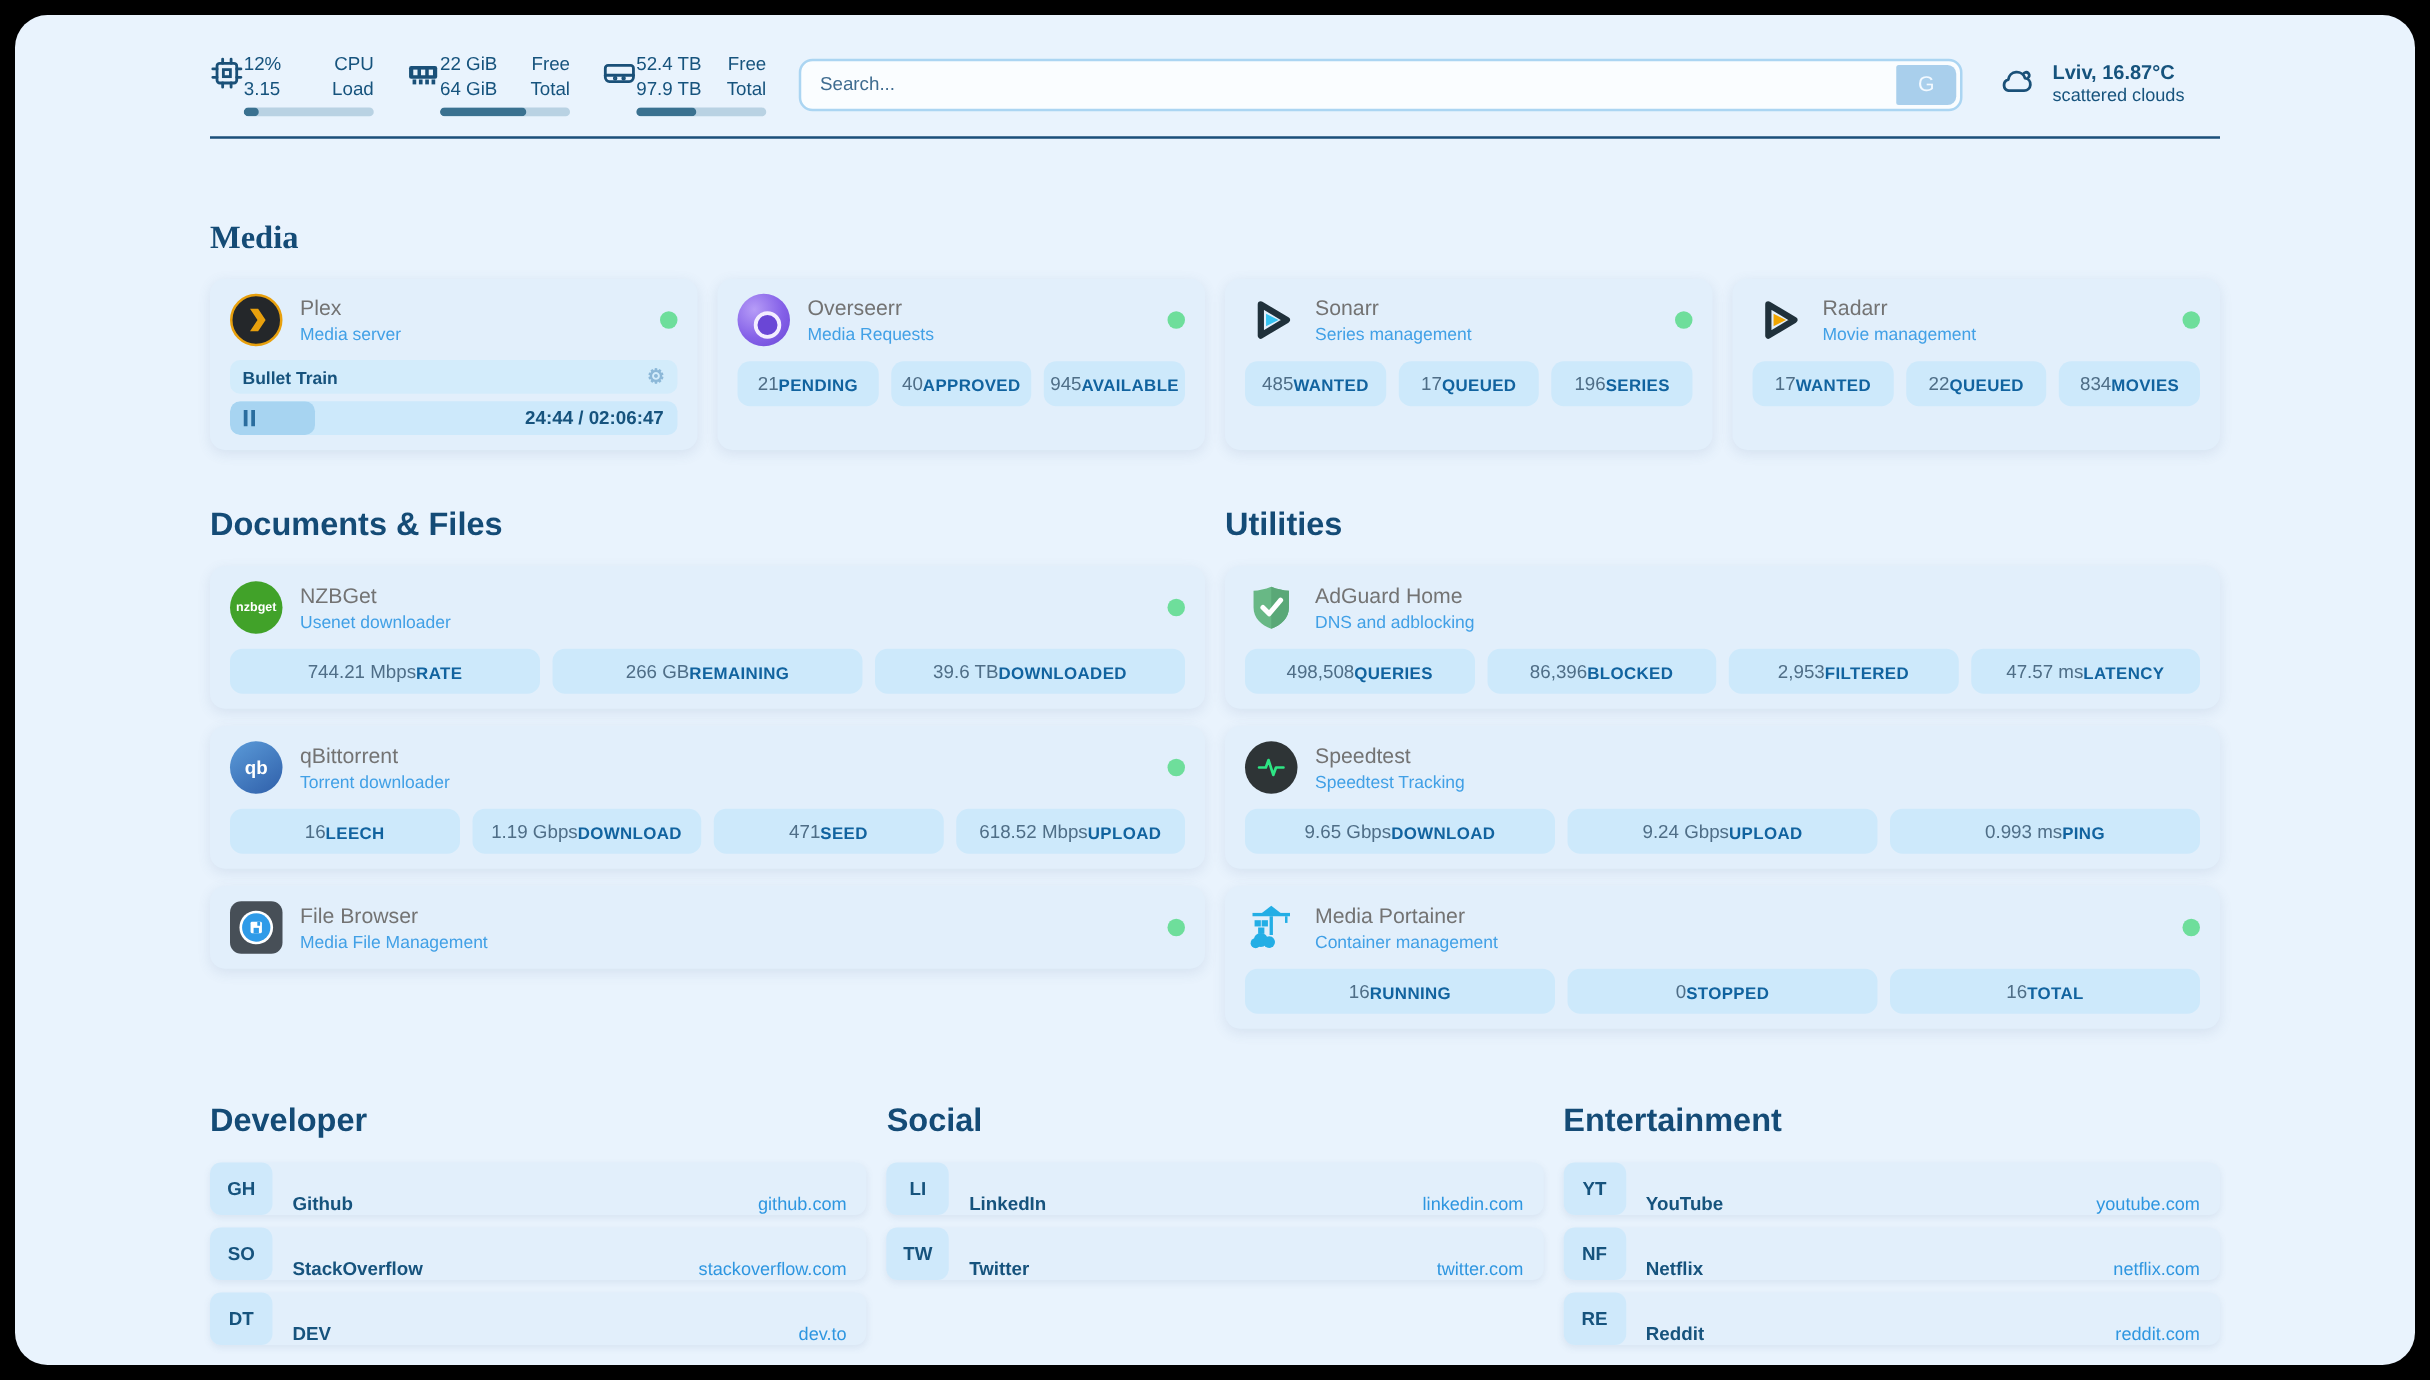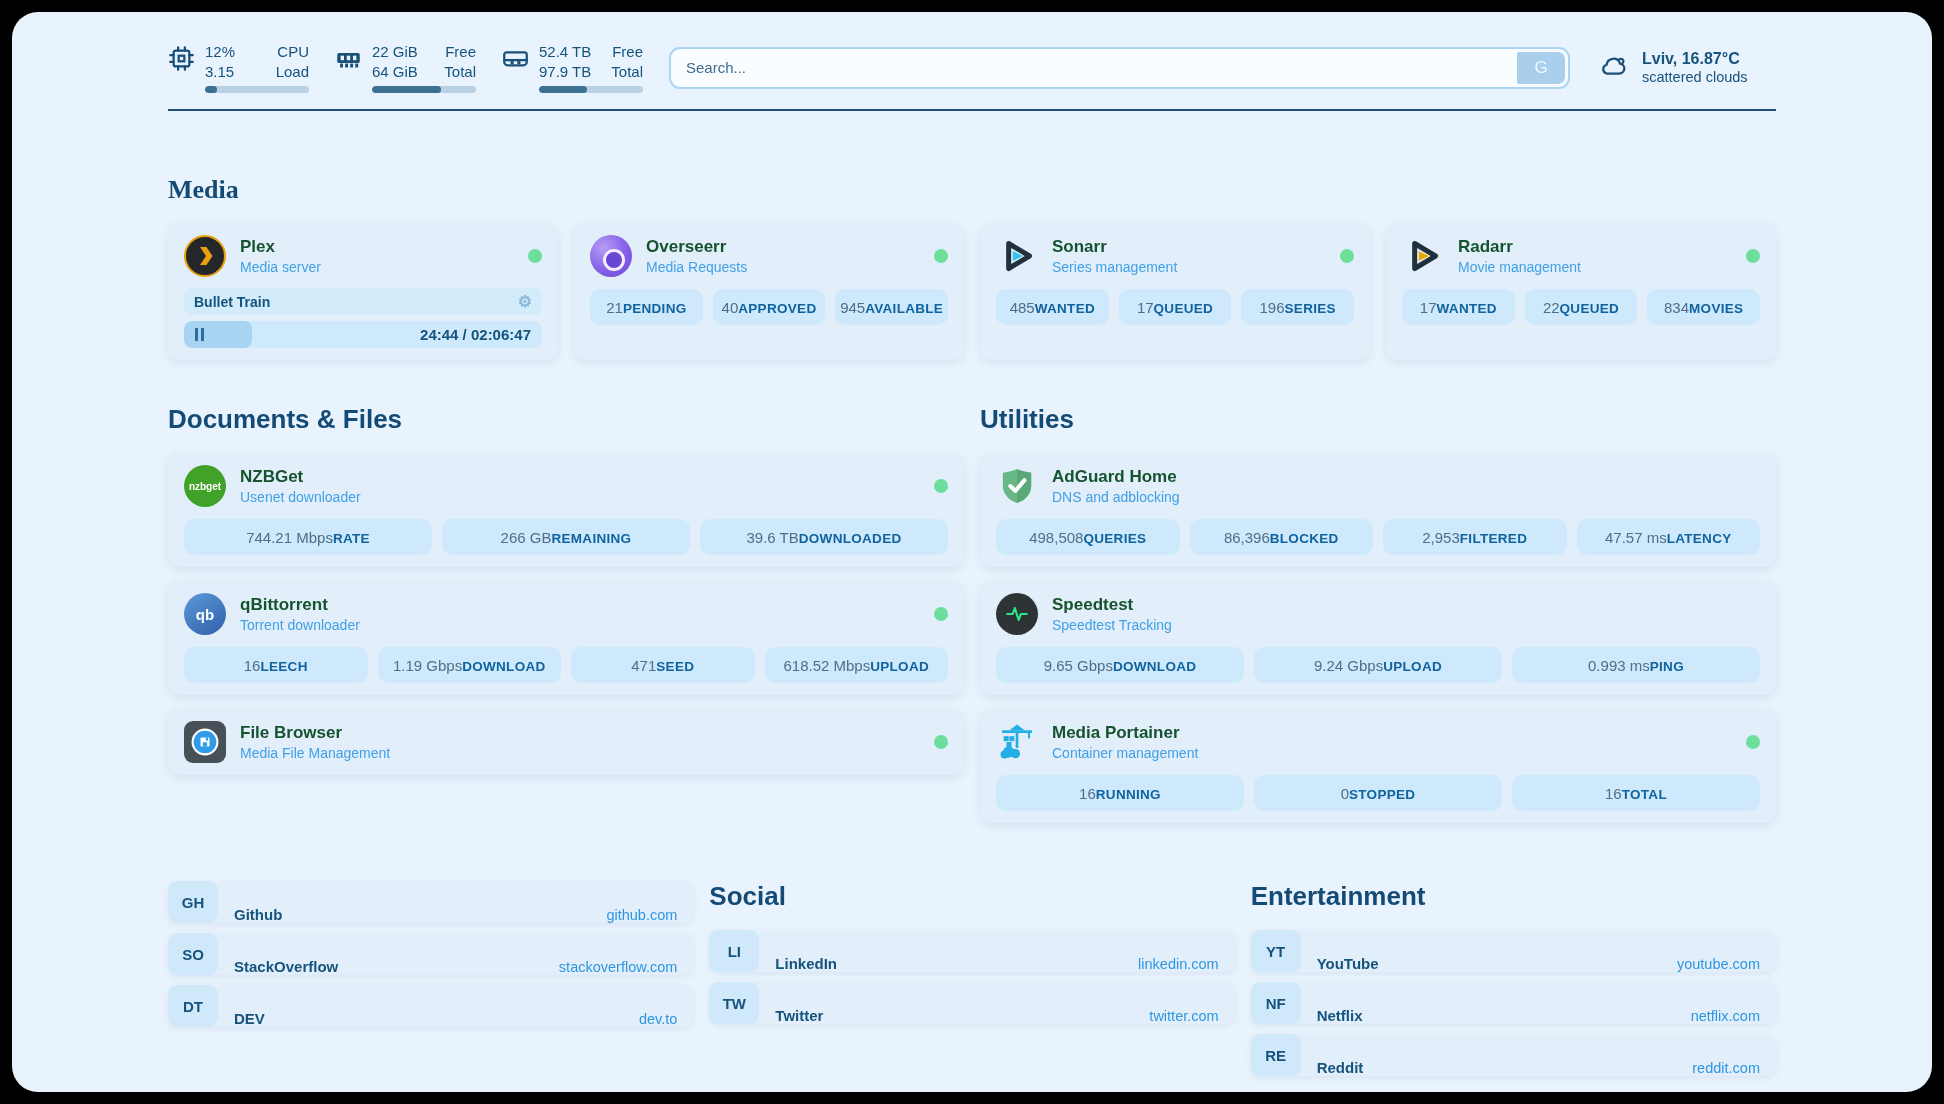--- a/index.html
+++ b/index.html
@@ -9,21 +9,21 @@
     font-family:"Liberation Sans", sans-serif; position:relative;
   }
   .frame {
     position:absolute; inset:12px; background:#e9f3fd;
     border-radius:26px; overflow:hidden;
   }
   .content { padding:0 156px; }
 
   
   .topbar { display:flex; align-items:center; margin-top:30px; gap:26px; }
-  .sysgroup { display:flex; align-items:flex-start; gap:10px; flex:0 0 auto; }
+  .sysgroup { display:flex; align-items:flex-start; gap:0; flex:0 0 auto; }
   .sys-icon { color:#1a5078; margin-top:3px; }
   .sys-body { width:104px; }
   .sys-rows { display:flex; justify-content:space-between; font-size:15px; color:#16537d; line-height:1.3; }
   .sys-labels { text-align:right; }
   .bar { height:7px; border-radius:4px; background:#b9d2e3; margin-top:5px; overflow:hidden; }
   .bar-fill { height:100%; background:#3a7190; border-radius:4px; }
 
   .search-wrap {
     flex:1; display:flex; align-items:stretch; height:42px;
     border:2px solid #abd5f2; border-radius:11px; background:#fafdff; padding:3px;
@@ -55,21 +55,21 @@
   .grid3 { display:grid; grid-template-columns:repeat(3,1fr); gap:16px; align-items:start; }
   .col .card + .card { margin-top:14px; }
 
   
   .card {
     background:#e2effb; border-radius:12px; padding:12px 16px;
     box-shadow:0 3px 10px rgba(70,110,150,0.12);
   }
   .card-head { display:flex; align-items:center; gap:14px; }
   .app-icon { width:42px; height:42px; flex:0 0 auto; display:flex; align-items:center; justify-content:center; }
-  .app-title { font-size:17px; font-weight:700; color:#14532d; }
+  .app-title { font-size:17px; font-weight:400; color:#737373; }
   .app-sub { font-size:14px; color:#41a0e6; margin-top:2px; }
   .dot { width:14px; height:14px; border-radius:50%; background:#6ede9b; margin-left:auto; flex:0 0 auto; }
 
   .stats { display:flex; gap:10px; margin-top:12px; }
   .stat {
     flex:1; background:#cde9fb; border-radius:10px; height:36px;
     display:flex; flex-direction:row; align-items:center; justify-content:center;
   }
   .stat-value { font-size:15px; color:#4f6e87; }
   .stat-label { font-size:13.5px; font-weight:700; color:#11639f; margin-top:3px; letter-spacing:.3px; }
@@ -528,20 +528,21 @@
             <div class="stat-value">16</div>
             <div class="stat-label">TOTAL</div>
           </div>
         </div>
       </div>
     </div>
   </div>
 
   <div class="grid3 mt-links">
     <div class="col">
+      <h2 class="sec-title">Developer</h2>
       <div class="bm-row">
         <span class="bm-abbr">GH</span>
         <span class="bm-name">Github</span>
         <span class="bm-url">github.com</span>
       </div>
       <div class="bm-row">
         <span class="bm-abbr">SO</span>
         <span class="bm-name">StackOverflow</span>
         <span class="bm-url">stackoverflow.com</span>
       </div>

